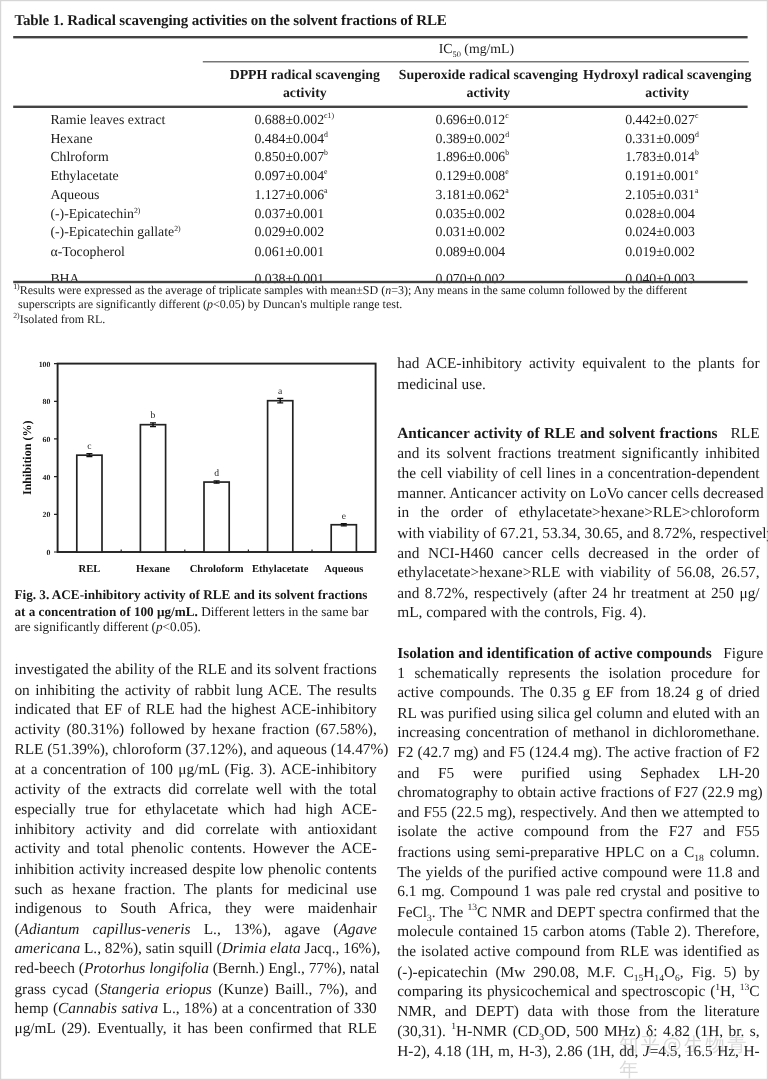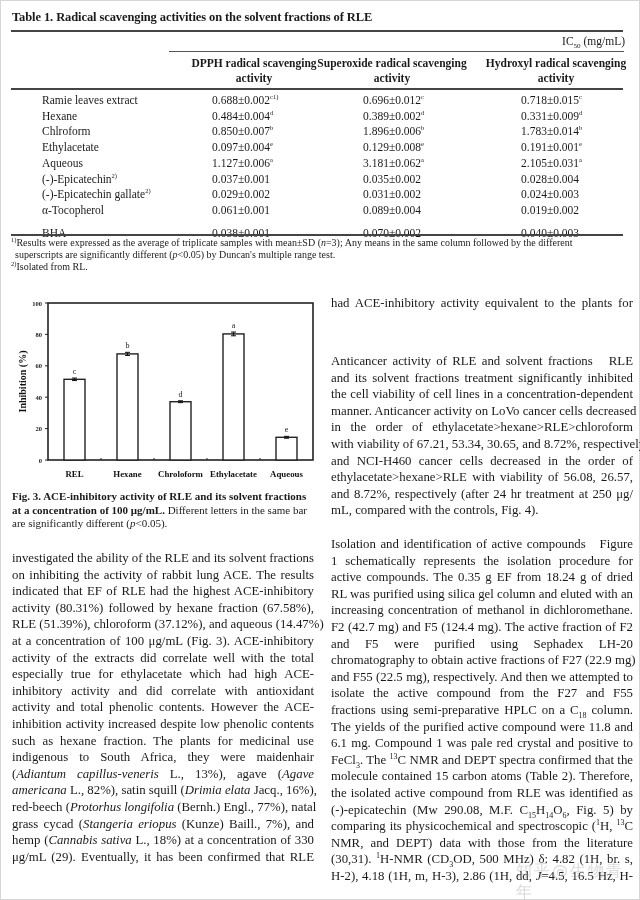--- a/index.html
+++ b/index.html
@@ -6,21 +6,21 @@
   body { width: 640px; height: 900px; overflow: hidden; position: relative;
          font-family: "Liberation Serif", "DejaVu Serif", serif; color: #1a1a1a; }
   .page { position: absolute; left: 0; top: 0; width: 638px; height: 898px;
           border: 1px solid #d6d6d6; background: #fff; }
 
   
   .table-title { position: absolute; left: 11px; top: 9px; font-weight: bold;
                  font-size: 12.5px; letter-spacing: -0.1px; }
   .rule-thick { position: absolute; left: 10px; width: 612px; height: 2px; background: #444; }
   .rule-thin  { position: absolute; height: 1px; background: #555; }
-  .ic50 { position: absolute; left: 168px; width: 456px; top: 34px; text-align: right;
+  .ic50 { position: absolute; left: 168px; width: 456px; top: 34px; text-align: center;
           font-size: 11.5px; }
   .ic50 sub { font-size: 7px; }
   .col-head { position: absolute; top: 55px; text-align: center; font-size: 11.5px;
               line-height: 15px; font-weight: bold; }
   .trow { position: absolute; left: 0; width: 640px; height: 15px; font-size: 11.5px; line-height: 15px; }
   .trow .c0 { position: absolute; left: 41px; }
   .trow .c1 { position: absolute; left: 211px; }
   .trow .c2 { position: absolute; left: 362px; }
   .trow .c3 { position: absolute; left: 520px; }
   sup { font-size: 6.5px; vertical-align: super; line-height: 0; }
@@ -29,21 +29,21 @@
   
   .chart { position: absolute; left: 10px; top: 290px; width: 310px; height: 185px; }
   .chart svg text { font-family: "Liberation Serif", "DejaVu Serif", serif; }
   .fig-caption { position: absolute; left: 11px; top: 489px; width: 300px; font-size: 11px;
                  line-height: 13.5px; }
   .fig-caption b { font-weight: bold; }
 
   
   .col { position: absolute; width: 302px; font-size: 12.8px; line-height: 16.6px;
          text-align: justify; }
-  .col .head { font-weight: normal; }
+  .col .head { font-weight: bold; }
   .line { display: block; text-align: justify; text-align-last: justify; white-space: nowrap; height: 16.6px; }
   .line.last { text-align-last: left; }
   i { font-style: italic; }
   .watermark { position: absolute; left: 515px; top: 860px; font-family: "DejaVu Sans", sans-serif;
                font-size: 16px; color: rgba(150,150,150,0.35); letter-spacing: 2px; }
 </style>
 </head>
 <body>
 
 <div class="page">
@@ -51,36 +51,36 @@
   <div class="table-title">Table 1. Radical scavenging activities on the solvent fractions of RLE</div>
   <div class="rule-thick" style="top:29px;"></div>
 
   <div class="ic50"><span>IC</span><sub>50</sub><span> (mg/mL)</span></div>
   <div class="rule-thin" style="left:168px; width:455px; top:50px;"></div>
 
   <div class="col-head" style="left:178px; width:150px;">
     <div>DPPH radical scavenging</div>
       <div>activity</div>
   </div>
-  <div class="col-head" style="left:311px; width:160px;text-align:center;">
+  <div class="col-head" style="left:326px; width:160px;text-align:center;">
     <div>Superoxide radical scavenging</div>
       <div>activity</div>
   </div>
   <div class="col-head" style="left:480px; width:150px;">
     <div>Hydroxyl radical scavenging</div>
       <div>activity</div>
   </div>
   <div class="rule-thin" style="left:10px; width:612px; top:87px; height:1.5px; background:#444;"></div>
 
   <div id="table-body">
       <div class="trow" style="top: 92px;">
         <span class="c0"><span>Ramie leaves extract</span></span>
         <span class="c1"><span>0.688±0.002</span><sup>c1)</sup></span>
         <span class="c2"><span>0.696±0.012</span><sup>c</sup></span>
-        <span class="c3"><span>0.718±0.015</span><sup>c</sup></span>
+        <span class="c3"><span>0.442±0.027</span><sup>c</sup></span>
       </div>
       <div class="trow" style="top: 107.7px;">
         <span class="c0"><span>Hexane</span></span>
         <span class="c1"><span>0.484±0.004</span><sup>d</sup></span>
         <span class="c2"><span>0.389±0.002</span><sup>d</sup></span>
         <span class="c3"><span>0.331±0.009</span><sup>d</sup></span>
       </div>
       <div class="trow" style="top: 123.4px;">
         <span class="c0"><span>Chlroform</span></span>
         <span class="c1"><span>0.850±0.007</span><sup>b</sup></span>
@@ -215,20 +215,21 @@
         <span class="line"><span></span><i>americana</i><span> L., 82%), satin squill (</span><i>Drimia elata</i><span> Jacq., 16%),</span></span>
         <span class="line"><span>red-beech (</span><i>Protorhus longifolia</i><span> (Bernh.) Engl., 77%), natal</span><i></i><span></span></span>
         <span class="line"><span>grass cycad (</span><i>Stangeria eriopus</i><span> (Kunze) Baill., 7%), and</span><i></i><span></span></span>
         <span class="line"><span>hemp (</span><i>Cannabis sativa</i><span> L., 18%) at a concentration of 330</span><i></i><span></span></span>
       </div>
     <span class="line last" style="text-align-last: justify;">μg/mL (29). Eventually, it has been confirmed that RLE</span>
   </div>
 
   <div class="col" style="left:330px; top:294px;">
     <span class="line">had ACE-inhibitory activity equivalent to the plants for</span>
+    <span class="line last">medicinal use.</span>
   </div>
 
   <div class="col" style="left:330px; top:352px;">
     <span class="line"><b class="head">Anticancer activity of RLE and solvent fractions</b>&nbsp;&nbsp;&nbsp;<span>RLE</span></span>
     <div id="anticancer-lines">
         <span class="line">and its solvent fractions treatment significantly inhibited</span>
         <span class="line">the cell viability of cell lines in a concentration-dependent</span>
         <span class="line">manner. Anticancer activity on LoVo cancer cells decreased</span>
         <span class="line">in the order of ethylacetate&gt;hexane&gt;RLE&gt;chloroform</span>
         <span class="line">with viability of 67.21, 53.34, 30.65, and 8.72%, respectively,</span>

